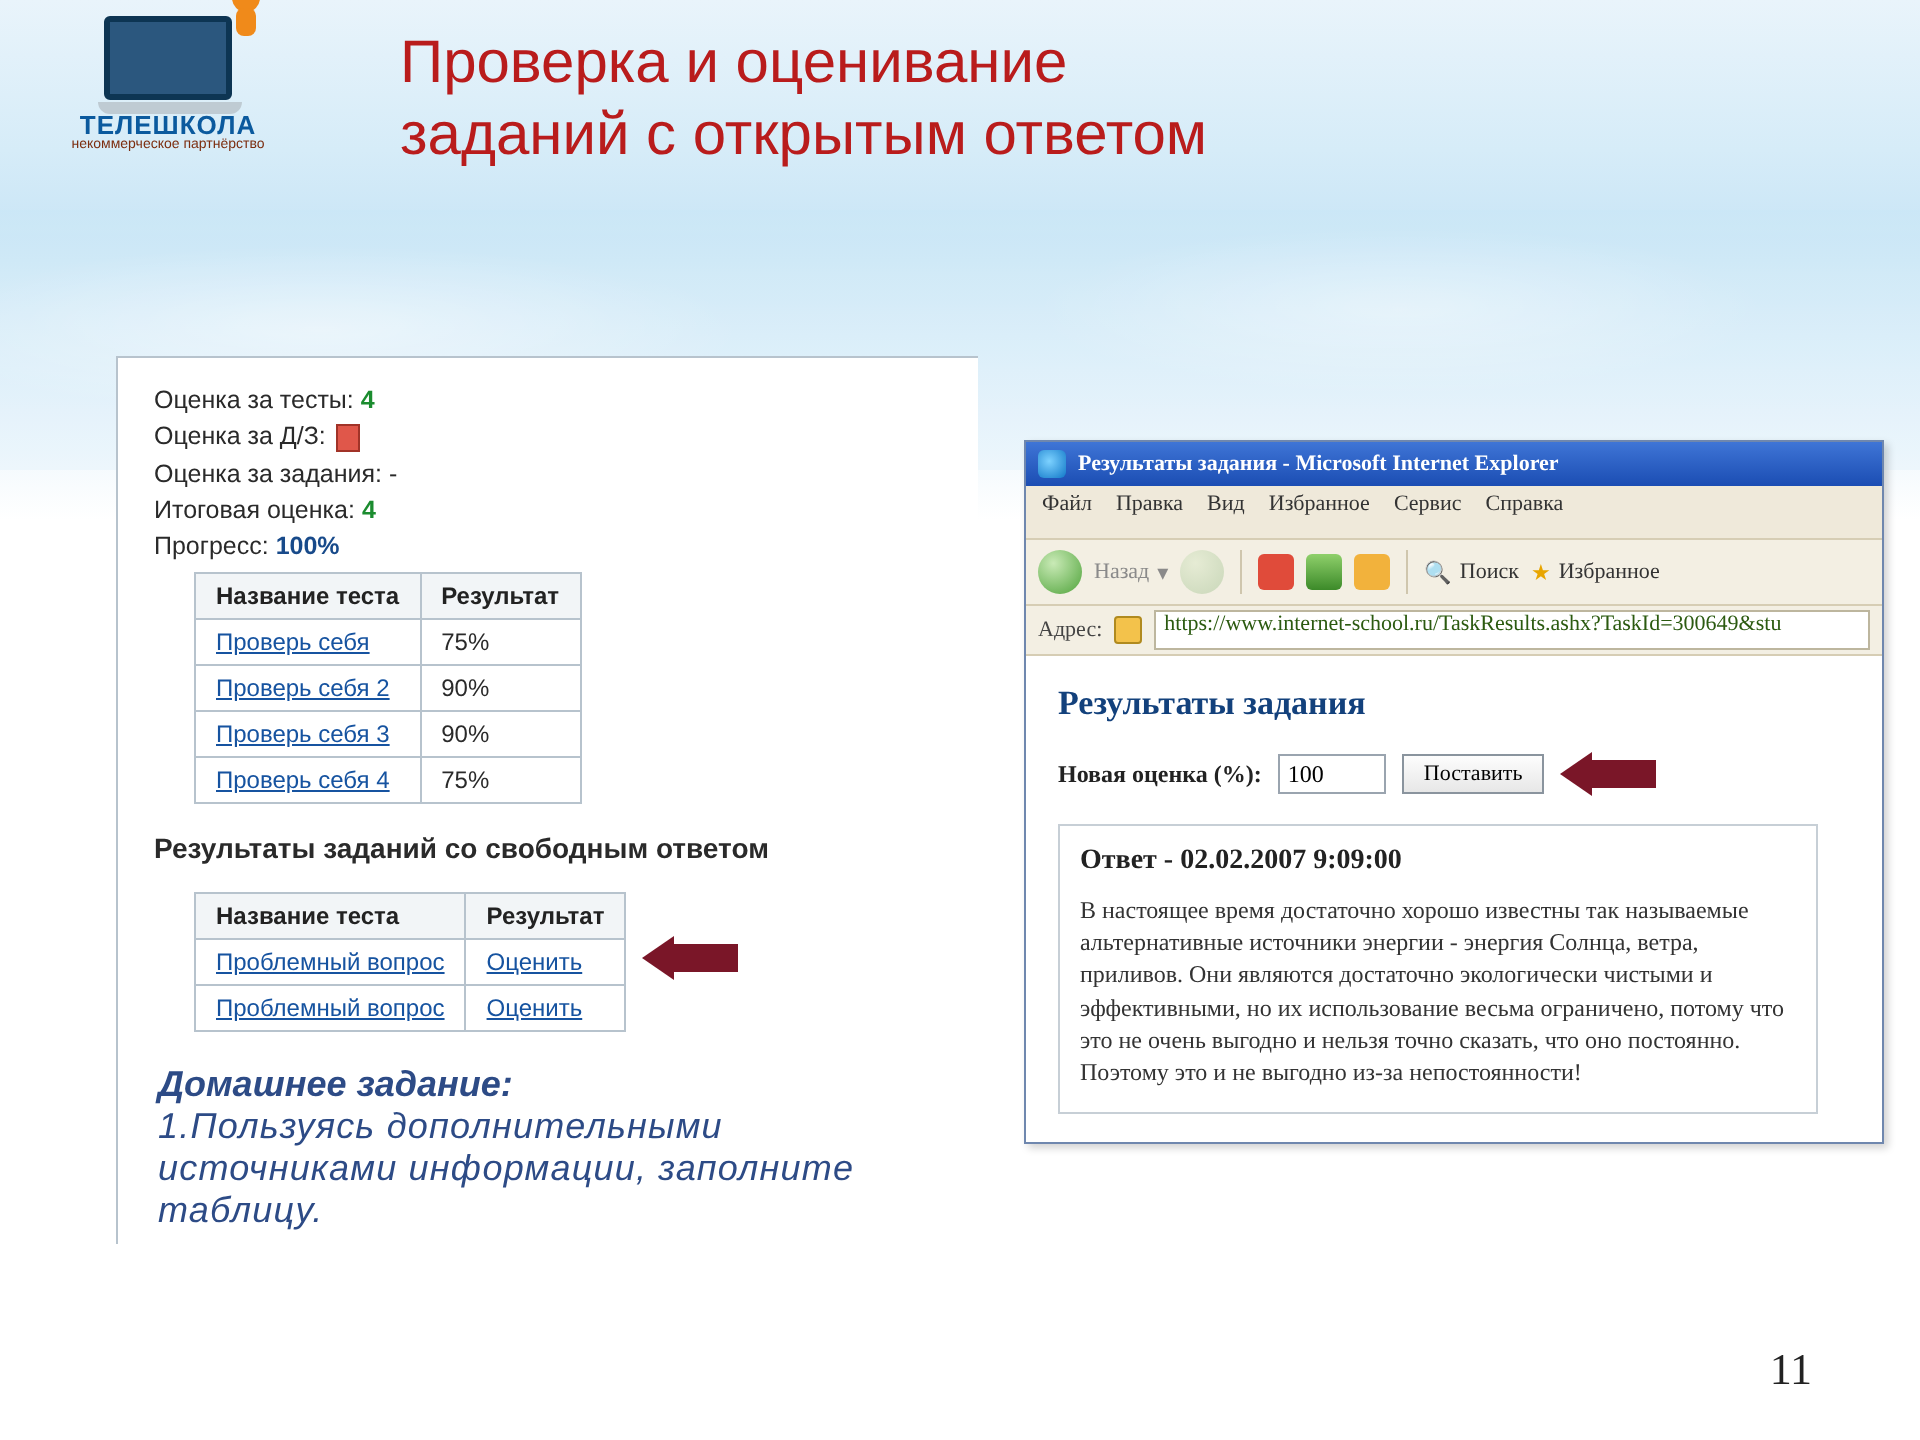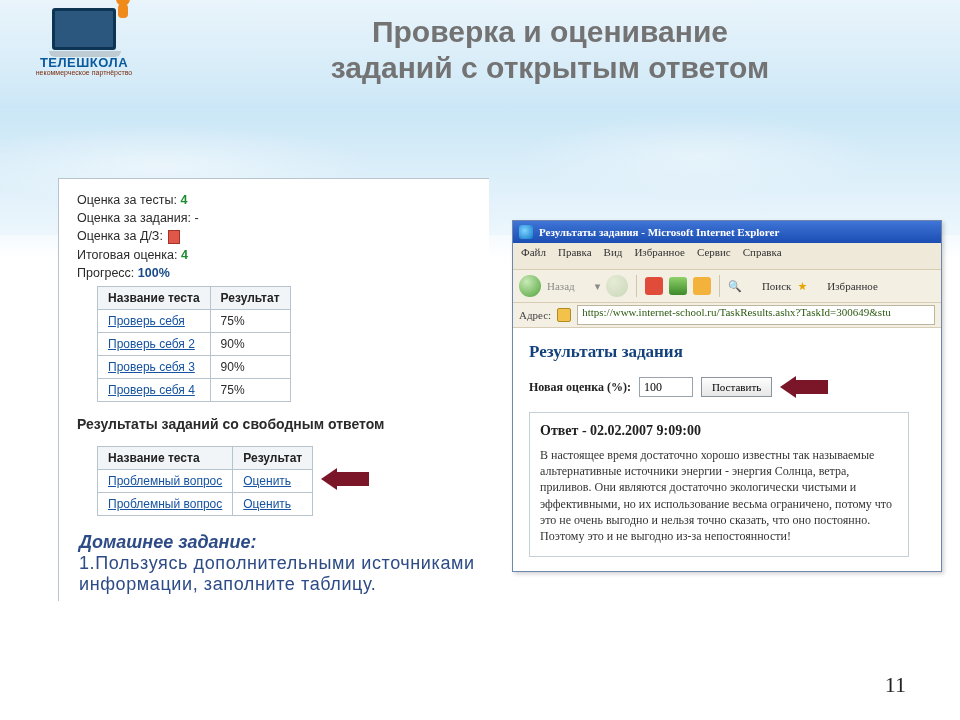--- a/index.html
+++ b/index.html
@@ -19,50 +19,50 @@
   .logo{position:absolute;left:30px;top:8px;width:108px;text-align:center}
   .laptop{width:70px;height:46px;margin:0 auto;position:relative}
   .laptop .screen{width:58px;height:36px;background:#2b577e;border:3px solid #0d3553;border-radius:3px;margin:0 auto}
   .laptop .base{width:72px;height:6px;background:#bfcbd3;border-radius:0 0 6px 6px;margin:1px auto 0}
   .mascot{position:absolute;right:-14px;top:-16px;width:20px;height:30px}
   .mascot .head{width:14px;height:14px;border-radius:50%;background:#f08a1a;margin:0 auto}
   .mascot .body{width:10px;height:14px;background:#f08a1a;margin:-2px auto 0;border-radius:4px}
   .brand{font:bold 13px/1 Arial;color:#0b5a9e;margin-top:2px;letter-spacing:.5px}
   .brand-sub{font:7px/1 Arial;color:#7c2d0f}
 
-  .title{position:absolute;left:200px;right:60px;top:14px;text-align:center;color:#737373;font-weight:bold;font-size:30px;line-height:1.2}
+  .title{position:absolute;left:200px;right:60px;top:14px;text-align:left;color:#b91c1c;font-weight:normal;font-size:30px;line-height:1.2}
 
   
   .panel{position:absolute;left:58px;top:178px;width:430px;border:1px solid #b7c3cd;background:#fff;border-right:none;border-bottom:none}
   .panel-inner{padding:10px 14px 6px 18px;font-size:12.5px;color:#2a2a2a}
   .kv{margin:4px 0}
   .green{color:#1b8c2f;font-weight:bold}
   .progress{color:#184a8a;font-weight:bold}
   .sec{font-weight:bold;font-size:14px;color:#2a2a2a;margin:14px 0 8px}
   table.t{border-collapse:collapse;margin:6px 0 2px 20px}
   table.t th,table.t td{border:1px solid #b7c3cd;padding:4px 10px;font-size:12px;text-align:left}
   table.t th{background:#f2f5f7;font-weight:bold;color:#222}
   a.lnk{color:#1653a0;text-decoration:underline}
   .hw{margin:14px 0 0 2px;color:#2d4b86;font-size:18px}
   .hw .hd{font-style:italic;font-weight:bold}
-  .hw .txt{letter-spacing:.6px}
+  .hw .txt{font-style:italic;letter-spacing:.6px}
 
   
   .arrow{position:relative;display:inline-block;vertical-align:middle}
   .arrow .shaft{display:inline-block;width:32px;height:14px;background:#7a1628;vertical-align:middle}
   .arrow .head{display:inline-block;width:0;height:0;border-top:11px solid transparent;border-bottom:11px solid transparent;border-right:16px solid #7a1628;vertical-align:middle}
 
   
   .win{position:absolute;left:512px;top:220px;width:428px;background:#fff;border:1px solid #6f87ae;box-shadow:2px 2px 4px rgba(0,0,0,.18)}
   .tbar{height:22px;background:linear-gradient(#3f75d6,#1b4db3);display:flex;align-items:center;gap:6px;padding:0 6px;color:#fff;font:bold 11px Tahoma}
   .tbar .ieicon{width:14px;height:14px;border-radius:3px;background:radial-gradient(circle at 40% 40%,#7dd2ff,#1178c8)}
   .menubar{height:20px;background:#efe9da;border-bottom:1px solid #d6cdb4;font:11px Tahoma;color:#333;display:flex;gap:12px;padding:3px 8px}
   .menubar span{cursor:default}
   .toolbar{height:32px;background:#f3efe3;border-bottom:1px solid #d6cdb4;display:flex;align-items:center;gap:6px;padding:0 6px}
-  .tb-btn{display:flex;align-items:center;gap:20px;font:11px Tahoma;color:#8a8a8a}
+  .tb-btn{display:flex;align-items:center;gap:4px;font:11px Tahoma;color:#8a8a8a}
   .circ{width:22px;height:22px;border-radius:50%;display:inline-block}
   .back{background:radial-gradient(circle at 35% 30%,#c9eab6,#4fa33a);color:#fff}
   .fwd{background:radial-gradient(circle at 35% 30%,#d9e8c6,#9fbf8f);opacity:.5}
   .sep{width:1px;height:22px;background:#cfc6ad;margin:0 2px}
   .ic{width:18px;height:18px;border-radius:3px}
   .ic-stop{background:#e04b3a}
   .ic-refresh{background:linear-gradient(#8fd06b,#3c8a29)}
   .ic-home{background:#f2b23c}
   .addr{height:24px;background:#f3efe3;border-bottom:1px solid #d6cdb4;display:flex;align-items:center;gap:6px;padding:0 6px;font:11px Tahoma;color:#444}
   .addr .lock{width:12px;height:12px;background:#f3c24b;border:1px solid #b08a1f;border-radius:2px}
@@ -104,26 +104,26 @@
   <span>заданий с открытым ответом</span>
 </div>
 
 <div class="panel">
   <div class="panel-inner">
     <div class="kv">
       <span>Оценка за тесты:</span>
       <span class="green">4</span>
     </div>
     <div class="kv">
+      <span>Оценка за Д/З:</span>
+      <span class="flag"></span>
+    </div>
+    <div class="kv">
       <span>Оценка за задания:</span>
       <span>-</span>
-    </div>
-    <div class="kv">
-      <span>Оценка за Д/З:</span>
-      <span class="flag"></span>
     </div>
     <div class="kv">
       <span>Итоговая оценка:</span>
       <span class="green">4</span>
     </div>
     <div class="kv">
       <span>Прогресс:</span>
       <span class="progress">100%</span>
     </div>
 

